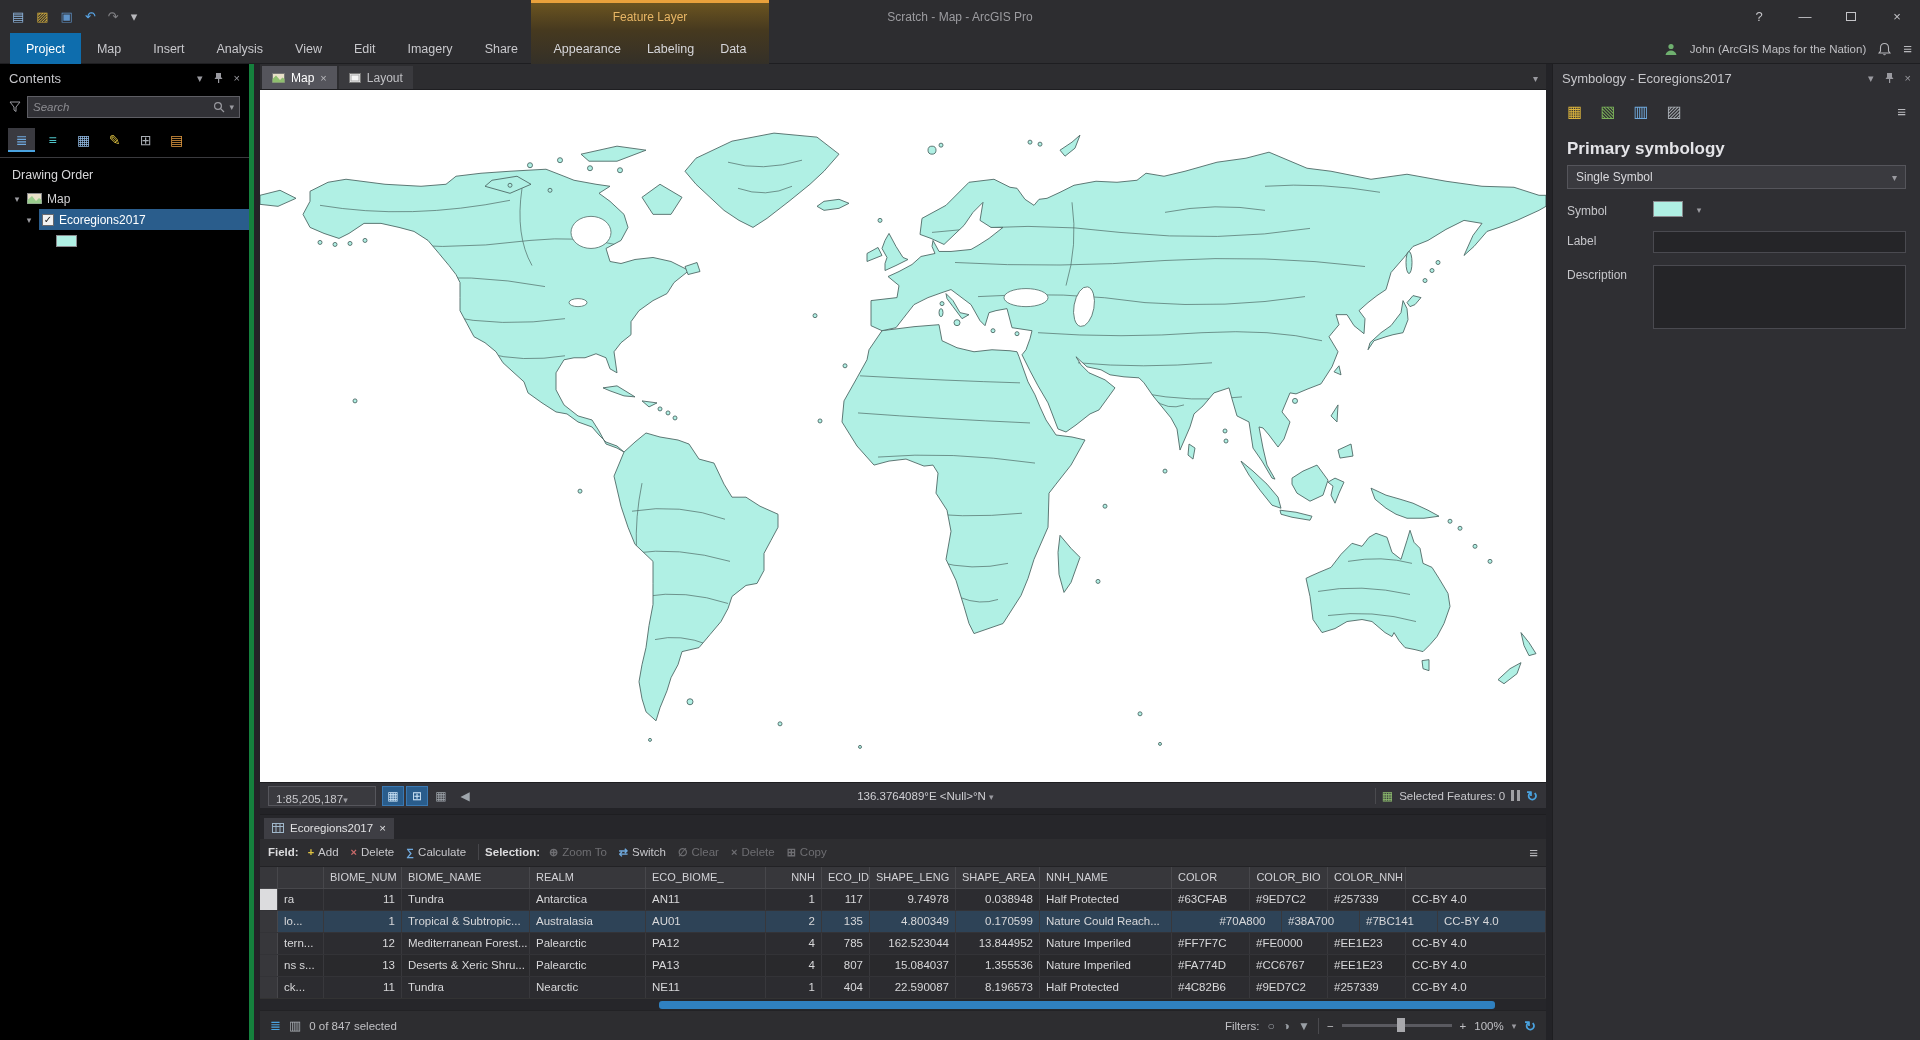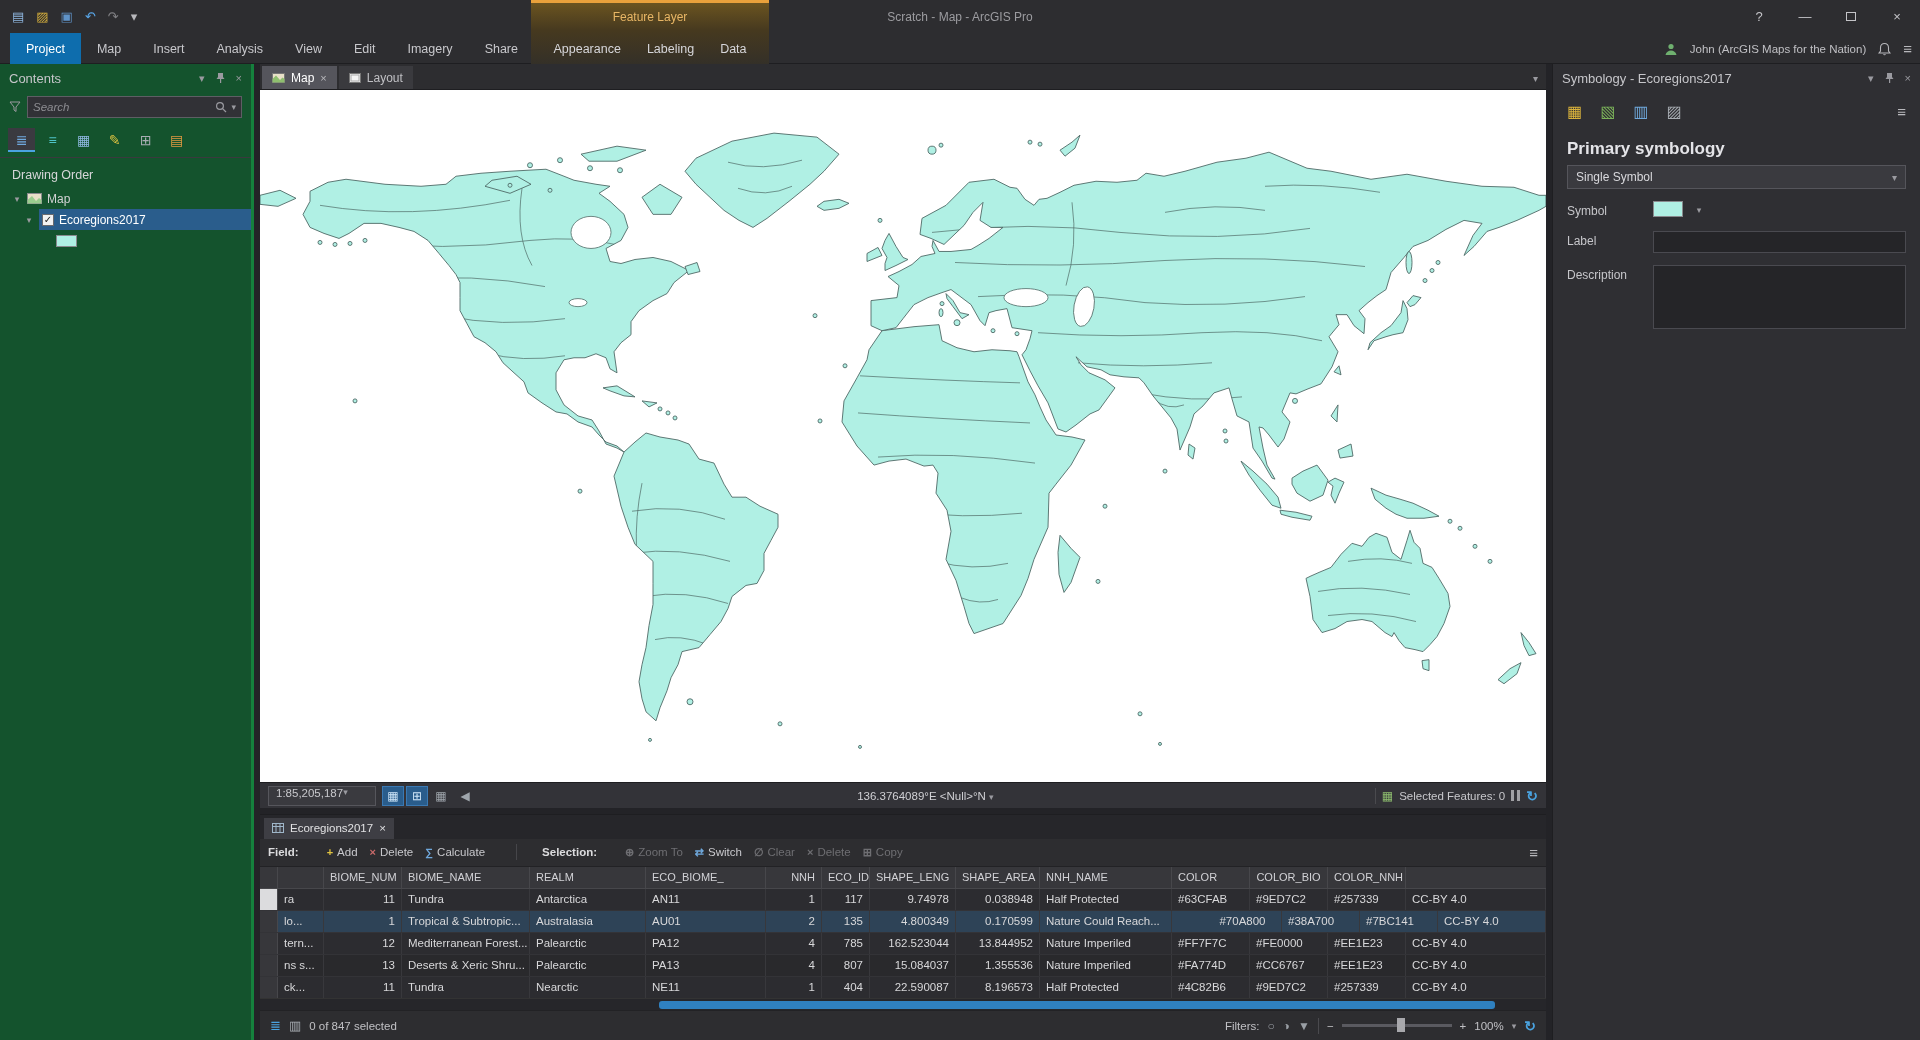--- a/index.html
+++ b/index.html
@@ -19,21 +19,21 @@
 .win-controls{margin-left:auto;display:flex;align-items:stretch;height:33px}
 .win-btn{width:46px;display:flex;align-items:center;justify-content:center;color:#C4C4C8;font-size:13px}
 .maxbox{width:10px;height:9px;border:1px solid #C4C4C8}
 .tab-row{position:relative;height:31px;display:flex;align-items:stretch;padding-left:10px;z-index:2}
 .rtab{display:flex;align-items:center;padding:0 16px;font-size:12.5px;color:#C8C8CC}
 .rtab.active{background:#0E6DAD;color:#FFF}
 .rtab.ctx{padding:0 10px;color:#D6D6DA}
 .tab-right{position:absolute;right:8px;top:0;height:31px;display:flex;align-items:center;gap:12px;color:#C0C0C4;font-size:11.5px}
 
 
-.contents-panel{position:absolute;left:0;top:64px;width:254px;bottom:0;background:#14532d;border-right:3px solid #15803d;display:flex;flex-direction:column}
+.contents-panel{position:absolute;left:0;top:64px;width:254px;bottom:0;background:#000000;border-right:5px solid #15803d;display:flex;flex-direction:column}
 .panel-header{height:28px;display:flex;align-items:center;gap:10px;padding:0 9px;color:#C6C6CA;font-size:13px}
 .panel-header .ph-title{flex:1;white-space:nowrap;overflow:hidden}
 .phicon{color:#9A9AA0;font-size:11px;display:flex;align-items:center}
 .search-row{display:flex;align-items:center;gap:6px;margin:4px 9px 5px}
 .search-box{flex:1;display:flex;align-items:center;gap:4px;height:22px;background:#313136;border:1px solid #5E5E64;padding:0 5px}
 .search-box input{flex:1;min-width:0;background:transparent;border:none;outline:none;color:#C8C8CC;font-style:italic;font-size:11.5px;font-family:inherit}
 .search-box input::placeholder{color:#8E8E93;font-style:italic}
 .view-icons{display:flex;gap:4px;padding:5px 8px;border-bottom:1px solid #3A3A3E;align-items:center}
 .vicon{width:27px;height:24px;display:flex;align-items:center;justify-content:center;font-size:14px}
 .vicon.active{background:#3A3A40;box-shadow:inset 0 -2px 0 #4AA3E0}
@@ -47,33 +47,33 @@
 
 .center{position:absolute;left:260px;top:64px;width:1286px;bottom:0;display:flex;flex-direction:column;background:#232327}
 .doc-tabs{height:26px;background:#2D2D30;display:flex;align-items:flex-end;padding-left:2px;position:relative;border-bottom:1px solid #1E1E21}
 .doc-tab{height:23px;display:flex;align-items:center;gap:6px;padding:0 10px;background:#3A3A3E;color:#C0C0C4;font-size:12px;margin-right:2px}
 .doc-tab.active{background:#55555C;color:#FFF}
 .doc-tab .x{color:#B8B8BC;font-size:11px}
 .doc-overflow{position:absolute;right:8px;bottom:5px;color:#9A9AA0;font-size:10px}
 .map-canvas{flex:1;background:#FFF;position:relative;overflow:hidden}
 .map-canvas svg{position:absolute;inset:0;width:100%;height:100%}
 .mstatus{height:26px;background:#333338;display:flex;align-items:center;gap:6px;padding:0 8px;font-size:11.5px;color:#C8C8CC;border-top:1px solid #1E1E21}
-.scale-box{display:flex;align-items:flex-start;gap:0;background:#3A3A3F;border:1px solid #56565C;height:20px;padding:0 7px;min-width:108px}
+.scale-box{display:flex;align-items:flex-end;gap:0;background:#3A3A3F;border:1px solid #56565C;height:20px;padding:0 7px;min-width:108px}
 .msicon{width:22px;height:20px;display:flex;align-items:center;justify-content:center;font-size:12px;color:#9FA6AC}
 .msicon.active{background:#2A5D8C;border:1px solid #3A79B3;color:#CFE6F8}
 .coords{flex:1;text-align:center;color:#D0D0D4}
 .vline{width:1px;height:16px;background:#4A4A4E}
 .pausebars{width:9px;height:11px;border-left:3px solid #A0A0A4;border-right:3px solid #A0A0A4}
 .sync{color:#4AA3E0;font-size:14px;font-weight:bold}
 
 
 .table-wrap{height:226px;margin-top:6px;background:#2D2D30;display:flex;flex-direction:column;border-top:1px solid #1E1E21}
 .ttabs{height:24px;background:#26262A;display:flex;align-items:flex-end;padding-left:4px}
 .ttab{height:21px;display:flex;align-items:center;gap:6px;background:#3E3E44;color:#E0E0E2;padding:0 8px;font-size:11.5px}
-.ttoolbar{height:28px;display:flex;align-items:center;gap:20px;padding:0 8px;background:#2D2D30;border-bottom:1px solid #222225;font-size:11.5px}
+.ttoolbar{height:28px;display:flex;align-items:center;gap:1px;padding:0 8px;background:#2D2D30;border-bottom:1px solid #222225;font-size:11.5px}
 .tlabel{font-weight:bold;color:#DCDCDE;margin-right:2px}
 .tbtn{display:flex;align-items:center;gap:4px;padding:3px 6px;color:#C8C8CC}
 .tbtn.disabled{color:#6E6E72}
 .tbtn .ticon{font-size:11px}
 .tbtn.disabled .ticon{color:#6E6E72 !important}
 .sep{width:1px;height:16px;background:#46464A;margin:0 5px}
 .tspacer{flex:1}
 .thead{height:22px;display:flex;background:#37373B;border-bottom:1px solid #47474B;overflow:hidden}
 .hcell{padding:0 6px;line-height:21px;font-size:11px;color:#D2D2D6;border-right:1px solid #47474B;white-space:nowrap;overflow:hidden;flex:none}
 .gutter{width:18px;flex:none;background:#37373B;border-right:1px solid #47474B}

